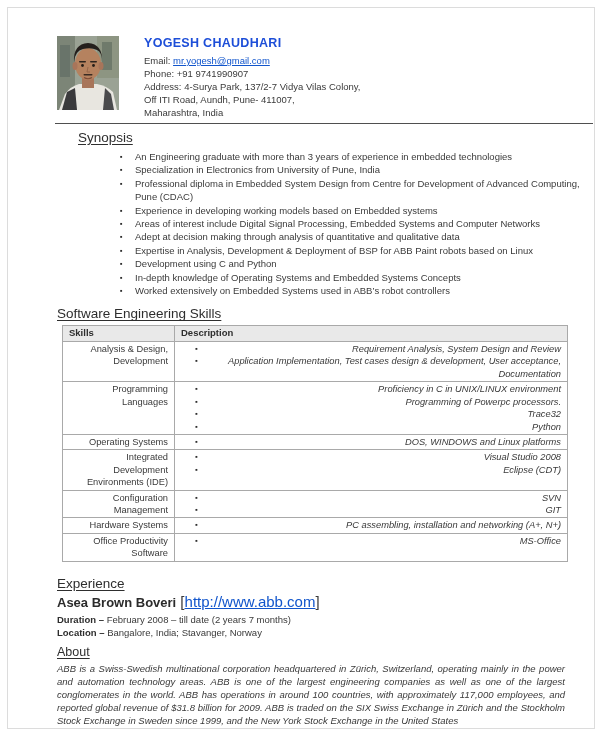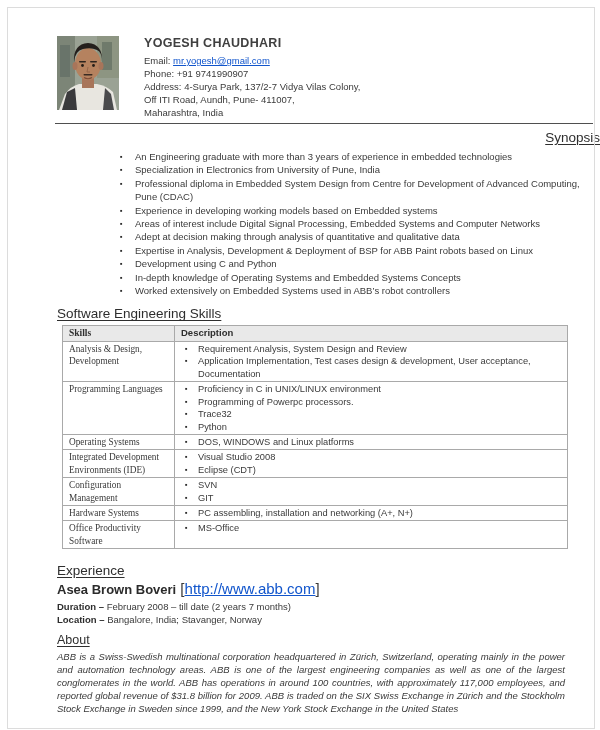--- a/index.html
+++ b/index.html
@@ -18,51 +18,51 @@
     pointer-events: none;
   }
   
   .header { display: flex; margin: 36px 30px 0 57px; }
   .photo {
     flex: 0 0 62px; width: 62px; height: 74px;
     overflow: hidden; background: #9aa294;
   }
   .id-block { margin-left: 25px; font-size: 9.5px; line-height: 13px; color: #3a3a3a; }
   .name {
-    font-size: 12.5px; font-weight: bold; color: #404040;
+    font-size: 12.5px; font-weight: bold; color: #1d4ed8;
     letter-spacing: 0.3px; line-height: 15px; margin-bottom: 3px;
   }
   .link { color: #1155cc; text-decoration: underline; cursor: pointer; }
   .rule-dark { border-top: 1px solid #4f4f4f; margin: 4px 7px 0 55px; height: 0; }
   
   .section-title {
     font-size: 13.5px; font-weight: 400; color: #2e2e2e;
     text-decoration: underline; text-underline-offset: 2px;
   }
-  .syn-title { margin: 6px 0 0 56px; text-align: right; }
+  .syn-title { margin: 6px 0 0 78px; }
   .skills-title { margin: 9px 0 0 57px; }
   .exp-title { margin: 14px 0 0 57px; }
   .about-title { margin: 6px 0 0 57px; font-size: 12.5px; }
   
   .syn-list { margin: 5px 0 0 57px; padding-left: 63px; list-style: none; }
   .syn-li { display: flex; font-size: 9.5px; line-height: 13.4px; }
   .bm { flex: 0 0 15px; font-size: 7.5px; line-height: 13.4px; color: #2e2e2e; }
   .tx { width: 450px; }
   
   table.skills {
     border-collapse: collapse; margin: 4px 0 0 62px;
     width: 506px; font-size: 9.3px; table-layout: fixed;
   }
   .skills th, .skills td { border: 1px solid #a9a9a9; padding: 1px 6px; vertical-align: top; text-align: left; }
   .skills th { background: #e9e9e9; font-size: 9.5px; line-height: 12.6px; color: #2e2e2e; font-weight: bold; }
-  .skills td { line-height: 12.4px; }
-  .skills .c1 { width: 112px; font-family: Liberation Serif, serif; }
+  .skills td { line-height: 12.4px; text-align: right; }
+  .skills .c1 { width: 112px; }
   .cli { display: flex; }
   .bm2 { flex: 0 0 17px; padding-left: 4px; font-size: 7.5px; line-height: 12.4px; color: #2e2e2e; }
-  .tx2 { flex: 1; }
+  .tx2 { flex: 1; font-style: italic; }
   
   .company-line { margin: 3px 0 0 57px; font-size: 13px; font-weight: bold; color: #2b2b2b; line-height: 16px; }
   .company-extra { font-size: 15px; font-weight: 400; color: #3a3a3a; }
   .company-extra .link { font-weight: 400; }
   .exp-details { margin: 2px 0 0 57px; font-size: 9.5px; line-height: 13.2px; }
   .exp-details b { color: #2e2e2e; }
   
   .about-text {
     margin: 3px 30px 0 57px; width: 508px;
     font-size: 9.5px; line-height: 13.1px; text-align: justify; font-style: italic;

